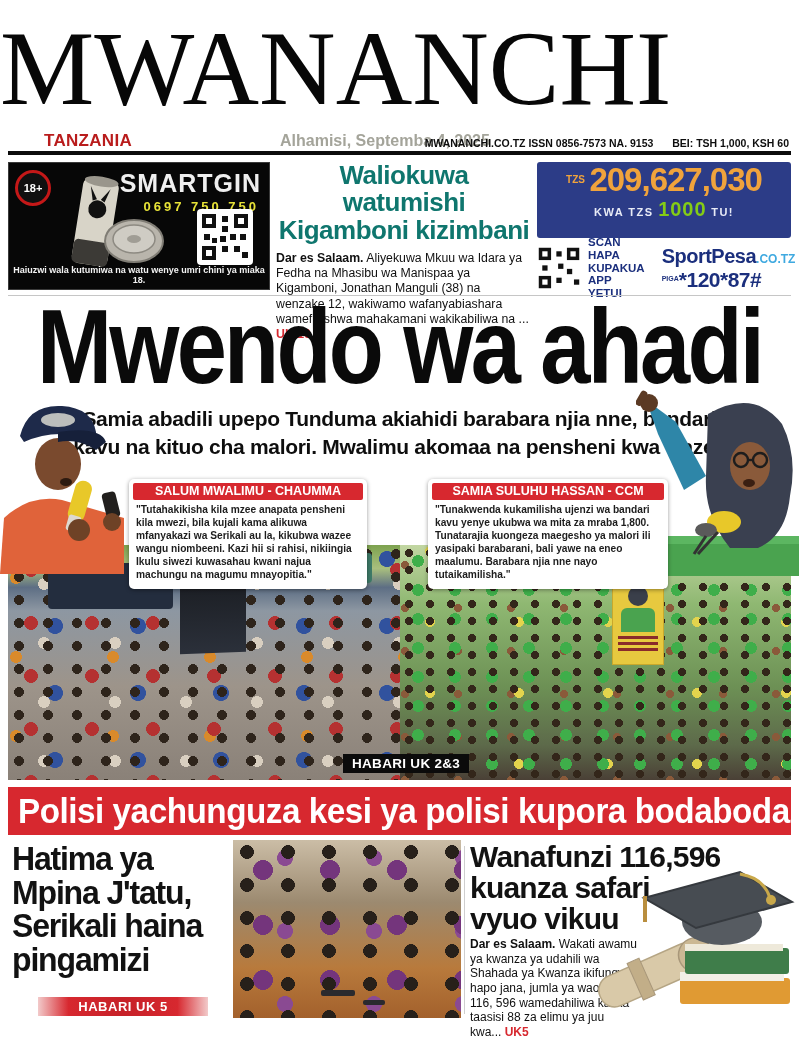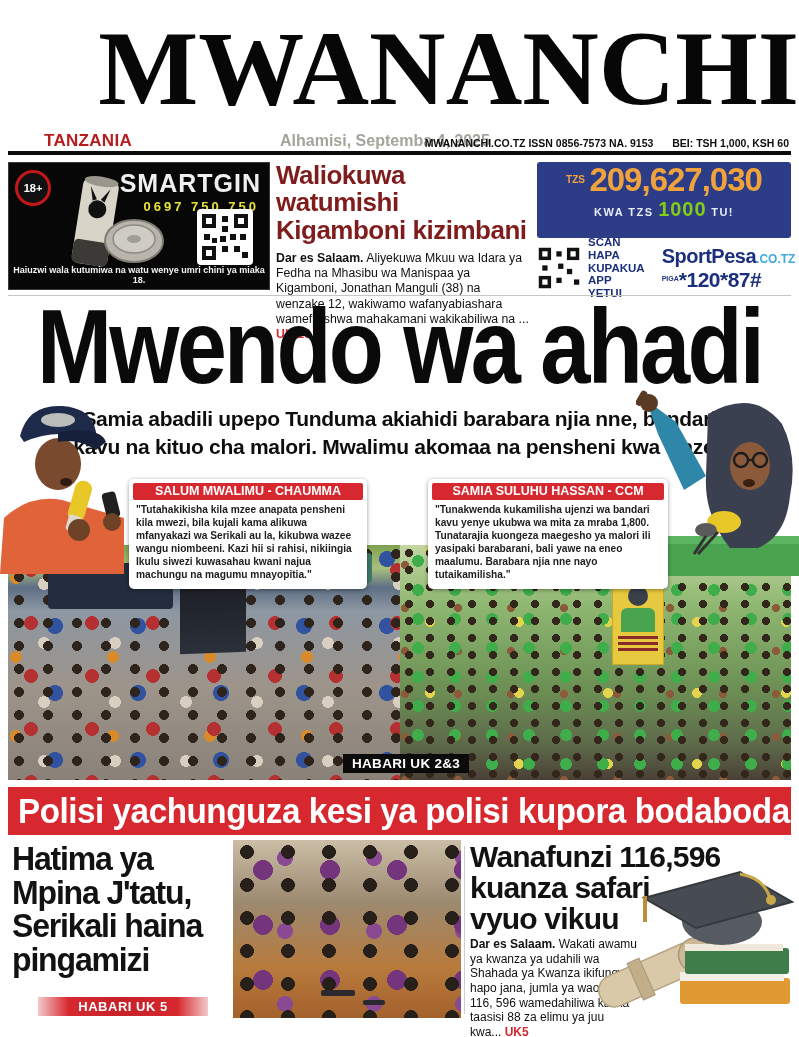--- a/index.html
+++ b/index.html
@@ -1,41 +1,41 @@
 <!DOCTYPE html>
 <html><head>
 <meta charset="utf-8">
 <style>
   html,body{margin:0;padding:0;background:#e8e8e8;}
   #page{position:relative;width:799px;height:1037px;background:#ffffff;overflow:hidden;
         font-family:"Liberation Sans",sans-serif;color:#111;margin:0 auto;}
   .abs{position:absolute;}
 
   
-  .masthead-title{left:0;right:0;top:16px;text-align:right;
-    font-family:"Liberation Serif",serif;font-weight:bold;font-size:106px;line-height:1;
+  .masthead-title{left:0;right:0;top:16px;text-align:left;
+    font-family:"Liberation Serif",serif;font-weight:normal;font-size:106px;line-height:1;
     color:#070707;letter-spacing:0;}
   .region{left:44px;top:131px;font-size:17px;font-weight:bold;color:#b91c1c;letter-spacing:.3px;}
   .dateline{left:280px;top:132px;font-size:16px;font-weight:bold;color:#a4a49a;}
   .pubinfo{right:10px;top:137px;font-size:10.5px;font-weight:bold;color:#0d0d0d;}
   .pubinfo span{margin-left:16px;}
   .black-rule{left:8px;right:8px;top:151px;height:4px;background:#0c0c0c;}
 
   
   .smartgin{left:8px;top:162px;width:262px;height:128px;background:#070707;border:1px solid #3a3a3a;box-sizing:border-box;}
   .age-badge{left:6px;top:7px;width:30px;height:30px;border-radius:50%;border:3px solid #c41818;
     background:#101010;color:#fff;font-size:11px;font-weight:bold;display:flex;align-items:center;justify-content:center;}
   .sg-brand{right:8px;top:6px;font-size:25px;font-weight:bold;color:#efefef;letter-spacing:1px;}
   .sg-phone{right:10px;top:36px;font-size:13px;font-weight:bold;color:#e8e337;letter-spacing:3px;text-align:right;}
   .sg-qr{right:16px;top:46px;width:56px;height:56px;background:#fff;border-radius:4px;padding:3px;box-sizing:border-box;}
   .sg-disclaimer{left:4px;right:4px;bottom:4px;text-align:center;font-size:9px;font-weight:bold;color:#f3f3f3;}
 
   .top-story{left:276px;top:162px;width:256px;}
   .top-story-headline{font-size:26px;font-weight:bold;line-height:1.05;letter-spacing:-.5px;
-    white-space:pre-line;color:#7f1d1d;}
+    text-align:center;white-space:pre-line;color:#0f766e;}
   .top-story-body{margin-top:7px;font-size:12.3px;line-height:1.24;color:#101010;}
   .lead{font-weight:bold;}
   .ref-red{color:#d7282f;font-weight:bold;}
 
   .jackpot{left:537px;top:162px;width:254px;height:128px;}
   .jp-box{left:0;top:0;right:0;height:76px;background:#2c3c87;border-radius:3px;text-align:center;}
   .jp-title{margin-top:5px;font-size:19px;font-weight:bold;color:#fff;letter-spacing:2px;}
   .jp-amount-row{line-height:1;margin-top:1px;}
   .jp-cur{font-size:10px;font-weight:bold;color:#f0a33c;vertical-align:8px;}
   .jp-amount{font-size:33px;font-weight:bold;color:#f0a33c;letter-spacing:-1px;}

